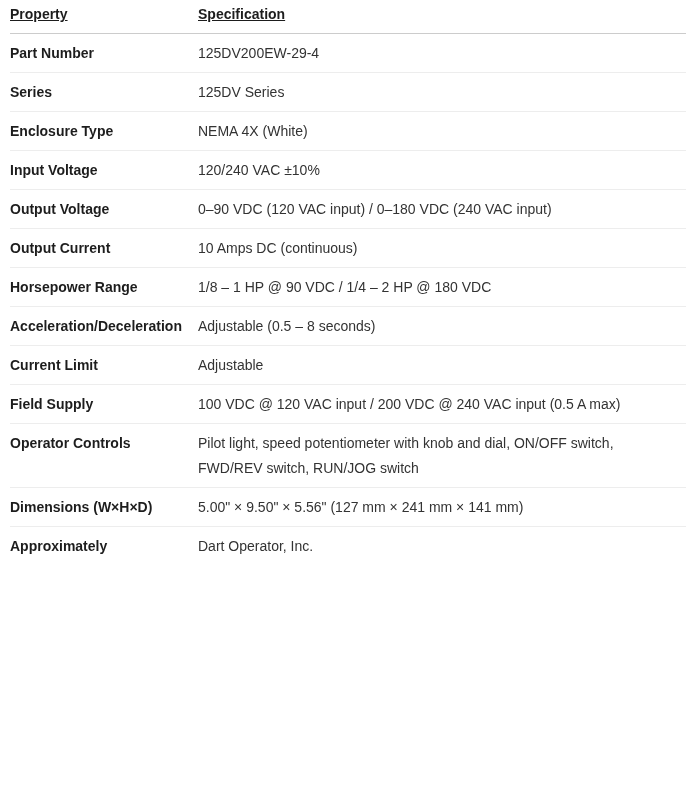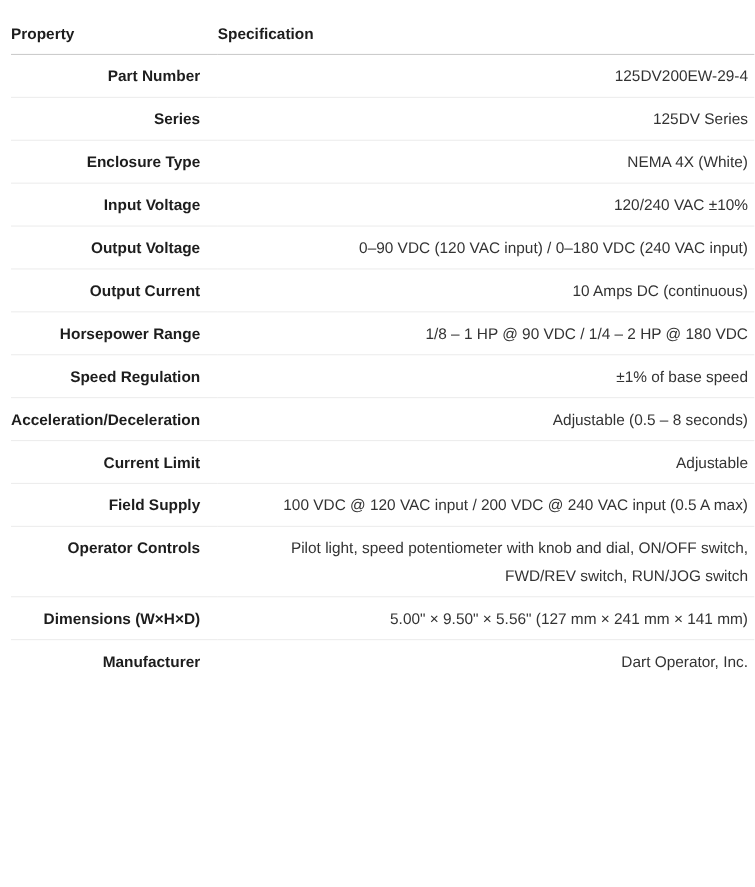--- a/index.html
+++ b/index.html
@@ -31,27 +31,27 @@
   .spec-table td {
     text-align: left;
     vertical-align: top;
     font-size: 14px;
     line-height: 25px;
   }
   .spec-table th {
     font-weight: bold;
     color: var(--property-text);
     border-bottom: 1px solid var(--header-border);
-    padding: 18px 0 6px 0;
+    padding: 2px 0 6px 0;
+    text-decoration: underline;
   }
   .col-prop { width: 188px; }
   .spec-table td {
     border-bottom: 1px solid var(--row-divider);
     padding: 7px 16px 6px 0;
-    text-align: right;
   }
   td.prop {
     font-weight: bold;
     color: var(--property-text);
   }
   td.spec {
     color: var(--specification-text);
     padding-right: 6px;
   }
   .spec-table tbody tr:last-child td { border-bottom: none; }
@@ -90,42 +90,38 @@
         </tr>
         <tr>
           <td class="prop">Output Current</td>
           <td class="spec">10 Amps DC (continuous)</td>
         </tr>
         <tr>
           <td class="prop">Horsepower Range</td>
           <td class="spec">1/8 – 1 HP @ 90 VDC / 1/4 – 2 HP @ 180 VDC</td>
         </tr>
         <tr>
-          <td class="prop">Speed Regulation</td>
-          <td class="spec">±1% of base speed</td>
-        </tr>
-        <tr>
           <td class="prop">Acceleration/Deceleration</td>
           <td class="spec">Adjustable (0.5 – 8 seconds)</td>
         </tr>
         <tr>
           <td class="prop">Current Limit</td>
           <td class="spec">Adjustable</td>
         </tr>
         <tr>
           <td class="prop">Field Supply</td>
           <td class="spec">100 VDC @ 120 VAC input / 200 VDC @ 240 VAC input (0.5 A max)</td>
         </tr>
         <tr>
           <td class="prop">Operator Controls</td>
           <td class="spec">Pilot light, speed potentiometer with knob and dial, ON/OFF switch, FWD/REV switch, RUN/JOG switch</td>
         </tr>
         <tr>
           <td class="prop">Dimensions (W×H×D)</td>
           <td class="spec">5.00" × 9.50" × 5.56" (127 mm × 241 mm × 141 mm)</td>
         </tr>
         <tr>
-          <td class="prop">Manufacturer</td>
+          <td class="prop">Approximately</td>
           <td class="spec">Dart Operator, Inc.</td>
         </tr>
       </tbody>
   </table>
 </div>
 
 </body></html>

